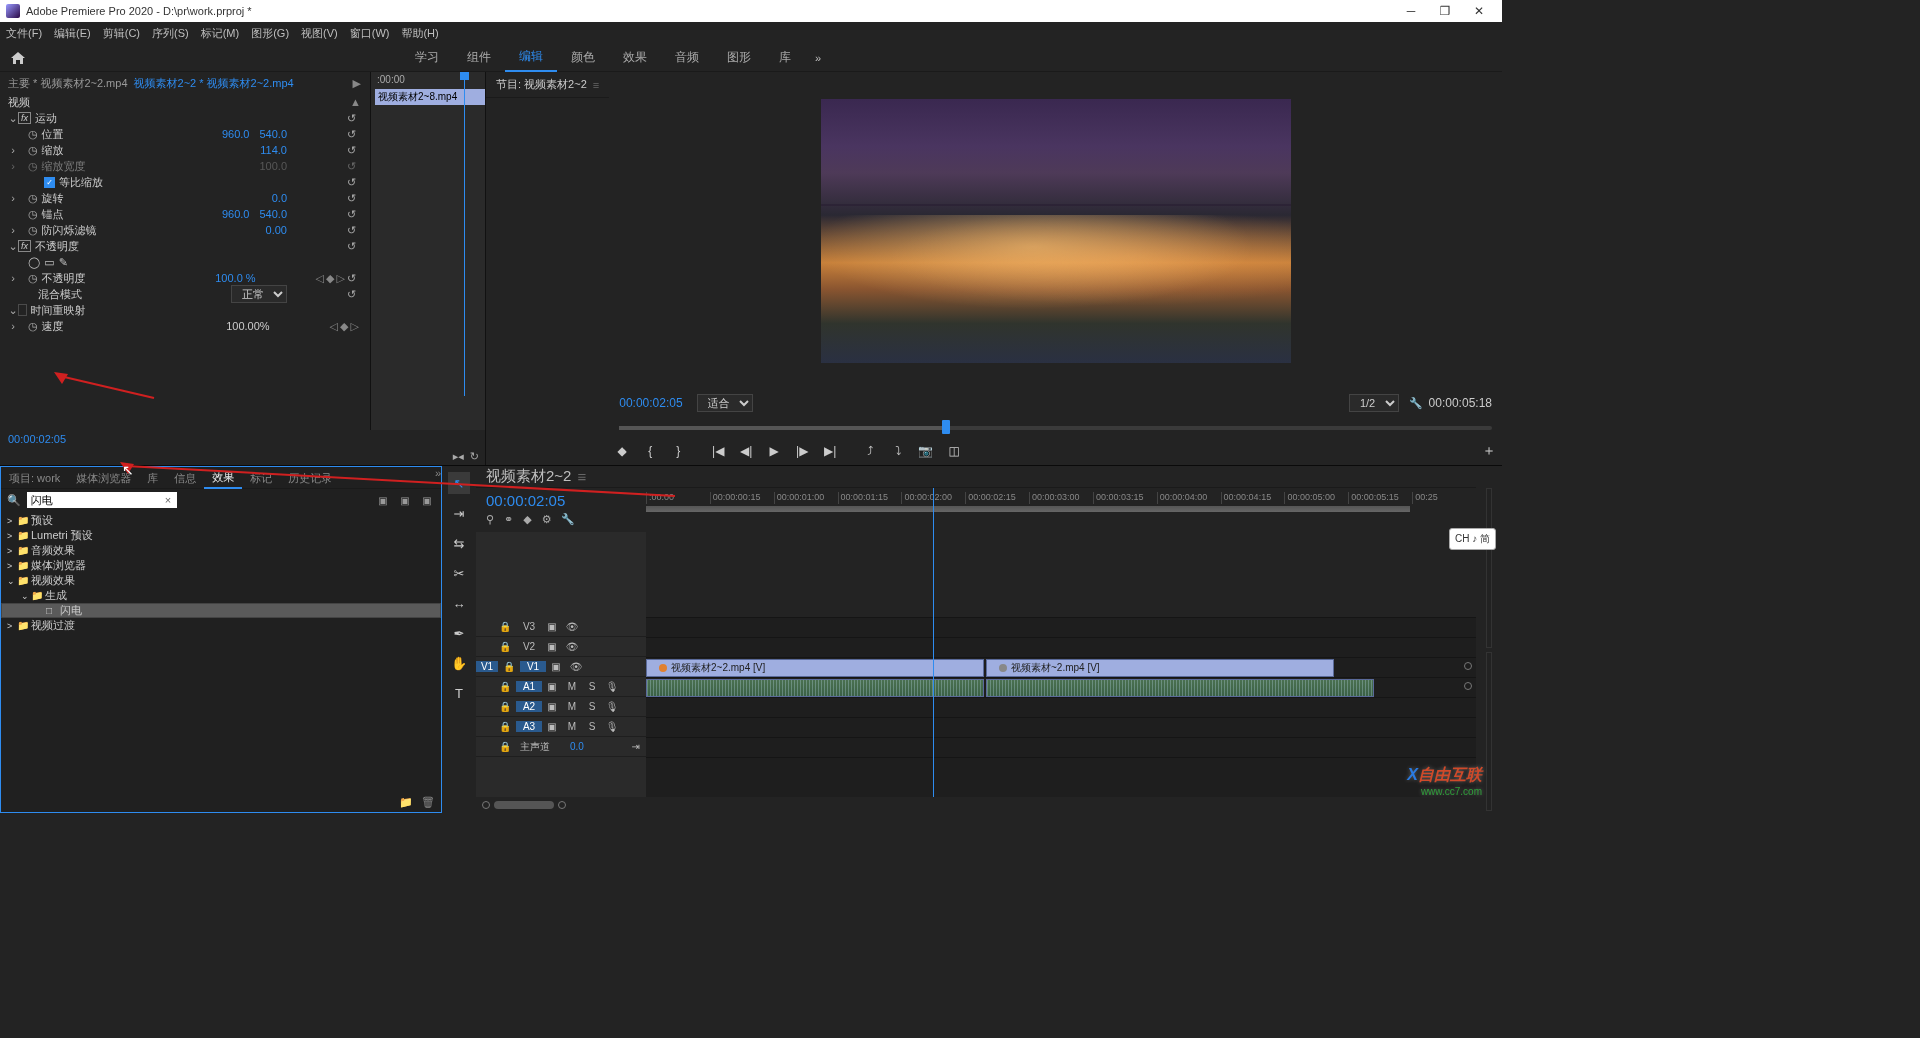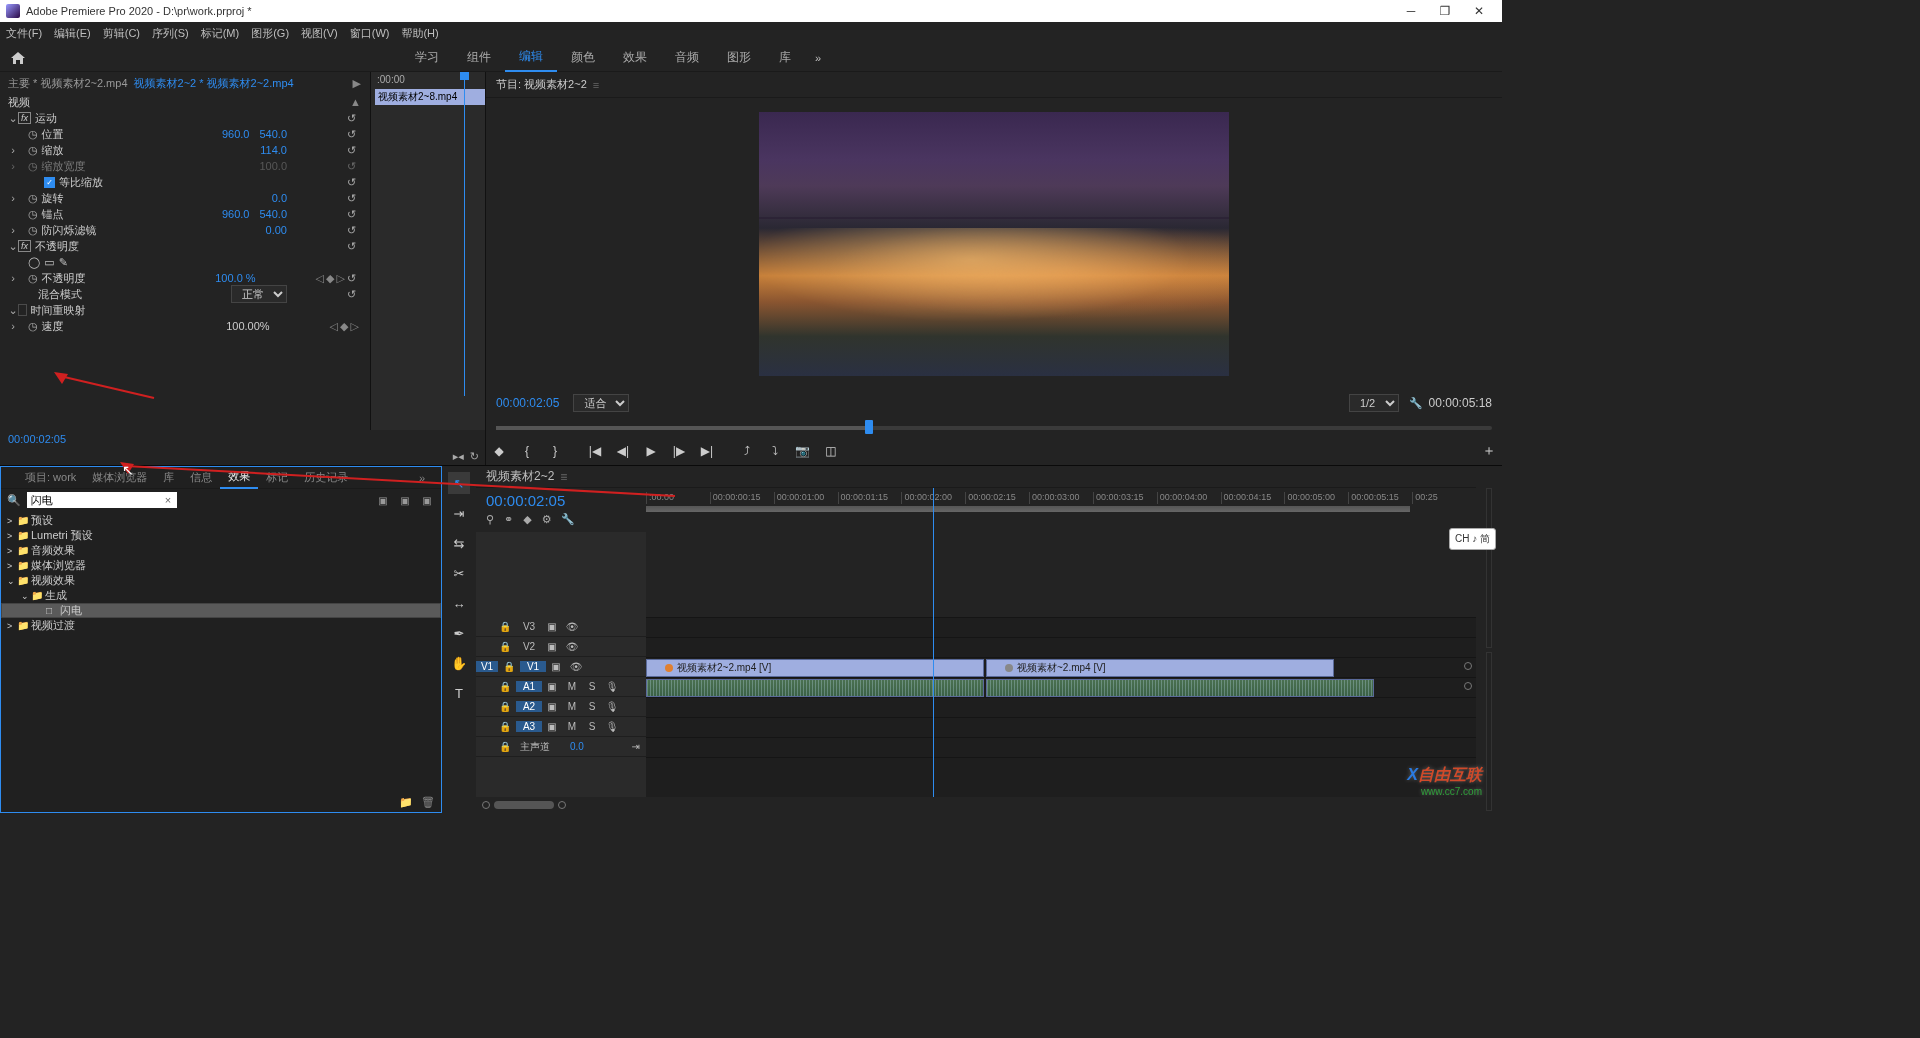--- a/index.html
+++ b/index.html
@@ -19,21 +19,21 @@
 .wsbar { height: 28px; background: #232323; display: flex; align-items: center; border-bottom: 1px solid #1a1a1a; }
 .wsbar .home { width: 28px; height: 24px; display: flex; align-items: center; justify-content: center; margin-left: 4px; }
 .wsbar .ws-tab { padding: 0 14px; height: 28px; display: flex; align-items: center; font-size: 12px; color: #aaa; }
 .wsbar .ws-tab.active { color: #2e8cf0; border-bottom: 2px solid #2e8cf0; }
 .wsbar .ws-gap { flex: 0.55; }
 .wsbar .ws-more { padding: 0 10px; }
 
 
 .main { display: flex; height: 393px; }
 .left-col { width: 486px; display: flex; flex-direction: column; border-right: 1px solid #111; }
-.right-col { flex: 1; display: flex; flex-direction: column; justify-content: flex-end; }
+.right-col { flex: 1; display: flex; flex-direction: row; justify-content: flex-end; }
 
 
 .panel-tabs { height: 26px; display: flex; align-items: center; padding: 0 6px; background: #232323; border-bottom: 1px solid #1a1a1a; }
 .panel-tabs .tab { padding: 0 10px; height: 26px; display: flex; align-items: center; font-size: 11px; color: #888; }
 .panel-tabs .tab.active { color: #eee; border-bottom: 2px solid #2e8cf0; }
 
 
 .ec-header { height: 22px; display: flex; align-items: center; padding: 0 8px; font-size: 11px; color: #999; background: #232323; }
 .ec-row { height: 16px; display: flex; align-items: center; padding: 0 8px; font-size: 11px; }
 .ec-row .ind { display: inline-block; }
@@ -68,59 +68,59 @@
 .prog-scrub .range { position: absolute; top: 9px; left: 0; width: 37%; height: 4px; background: #555; }
 .prog-scrub .ph { position: absolute; top: 3px; left: 37%; width: 8px; height: 14px; background: #2e8cf0; border-radius: 1px; }
 .sel { background: #2a2a2a; border: 1px solid #444; color: #ccc; padding: 1px 6px; font-size: 11px; }
 .prog-add { color: #ccc; margin-left: auto; margin-right: 6px; font-size: 14px; }
 
 
 .bottom { display: flex; height: 348px; border-top: 1px solid #0a0a0a; }
 
 
 .proj { width: 442px; display: flex; flex-direction: column; border: 1px solid #2e8cf0; background: #202020; }
-.proj-tabs { height: 22px; display: flex; align-items: center; padding: 0 16px; border-bottom: 1px solid #1a1a1a; }
+.proj-tabs { height: 22px; display: flex; padding: 0 0; border-bottom: 1px solid #1a1a1a; }
 .proj-tabs .tab { padding: 0 8px; font-size: 11px; color: #888; height: 22px; display: flex; align-items: center; }
 .proj-tabs .tab.active { color: #eee; border-bottom: 2px solid #2e8cf0; }
 .proj-search { height: 22px; display: flex; align-items: center; padding: 0 6px; gap: 6px; }
 .proj-search input { flex: 0 0 150px; background: #fff; border: none; height: 16px; font-size: 11px; padding: 0 4px; color: #000; }
 .proj-search .sicn { width: 16px; height: 16px; display: flex; align-items: center; justify-content: center; color: #999; font-size: 10px; }
 .tree { flex: 1; overflow: auto; padding: 2px 0; }
 .tree-row { height: 15px; display: flex; align-items: center; padding: 0 6px; font-size: 11px; color: #ccc; }
 .tree-row.sel { background: #5a5a5a; }
 .tree-row .tw { width: 10px; font-size: 9px; }
 .tree-row .ficn { width: 14px; font-size: 10px; }
 .proj-btm { height: 20px; display: flex; align-items: center; justify-content: flex-end; padding: 0 6px; gap: 8px; color: #888; }
 
 
 .tools { width: 34px; background: #232323; display: flex; flex-direction: column; align-items: center; padding-top: 6px; gap: 8px; }
 .tools .tool { width: 22px; height: 22px; display: flex; align-items: center; justify-content: center; color: #ccc; font-size: 13px; }
 .tools .tool.active { background: #3a3a3a; color: #2e8cf0; }
 
 
 .tl { flex: 1; display: flex; flex-direction: column; background: #232323; position: relative; }
-.tl-head { height: 22px; display: flex; align-items: center; padding: 0 10px; font-size: 12px; border-bottom: 1px solid #1a1a1a; }
+.tl-head { height: 22px; display: flex; align-items: center; padding: 0 10px; font-size: 15px; border-bottom: 1px solid #1a1a1a; }
 .tl-top { height: 44px; display: flex; }
 .tl-tc-box { width: 170px; padding: 4px 10px; }
 .tl-tc { color: #2e8cf0; font-size: 15px; }
 .tl-icons { display: flex; gap: 10px; margin-top: 4px; color: #aaa; font-size: 11px; }
 .tl-ruler { flex: 1; position: relative; overflow: hidden; }
 .ruler-bg { position: absolute; left: 0; right: 0; top: 4px; height: 12px; display: flex; font-size: 9px; color: #888; }
 .ruler-bg span { flex: 1; border-left: 1px solid #444; padding-left: 2px; }
 .ruler-bar { position: absolute; left: 0; top: 18px; height: 6px; background: linear-gradient(#555,#666); width: 92%; }
 .tl-tracks { flex: 1; display: flex; position: relative; }
 .tl-track-heads { width: 170px; background: #2a2a2a; display: flex; flex-direction: column; }
 .trk-row { display: flex; align-items: center; height: 20px; border-bottom: 1px solid #1e1e1e; font-size: 10px; color: #bbb; }
 .trk-row .cell { width: 20px; display: flex; align-items: center; justify-content: center; }
 .trk-row .name { width: 26px; text-align: center; }
 .trk-row .name.on { background: #2a5a8e; color: #fff; }
 .trk-row .src { width: 22px; text-align: center; background: #2a5a8e; color: #fff; margin-right: 2px; }
 .tl-track-area { flex: 1; position: relative; background: #1e1e1e; overflow: hidden; }
 .tl-track-bg { position: absolute; left: 0; right: 0; height: 20px; border-bottom: 1px solid #151515; }
-.clip { position: absolute; height: 18px; background: #9faee0; border: 1px solid #5a6a9a; font-size: 10px; color: #222; display: flex; align-items: center; padding: 0 18px; overflow: hidden; }
+.clip { position: absolute; height: 18px; background: #9faee0; border: 1px solid #5a6a9a; font-size: 10px; color: #222; display: flex; align-items: center; padding: 0 12px; overflow: hidden; }
 .clip.audio { background: linear-gradient(#4a7050, #3a6045); color: #cde; }
 .clip.audio .wave { position: absolute; inset: 0; background: repeating-linear-gradient(90deg, rgba(190,220,240,.5) 0 1px, transparent 1px 3px); opacity: .6; }
 .tl-playhead { position: absolute; top: 0; bottom: 0; width: 1px; background: #2e8cf0; }
 .tl-playhead::before { content:''; position:absolute; top:-10px; left:-5px; width:11px; height:10px; background:#2e8cf0; clip-path: polygon(0 0,100% 0,50% 100%); }
 .tl-scroll { height: 16px; display: flex; align-items: center; padding: 0 6px; }
 .tl-scroll .thumb { width: 60px; height: 8px; background: #555; border-radius: 4px; margin-left: 4px; }
 
 
 .meters { width: 26px; background: #232323; display: flex; flex-direction: column; align-items: center; padding-top: 20px; }
 .meter-bar { width: 6px; flex: 1; background: linear-gradient(#222,#222); border: 1px solid #333; margin: 2px; }

